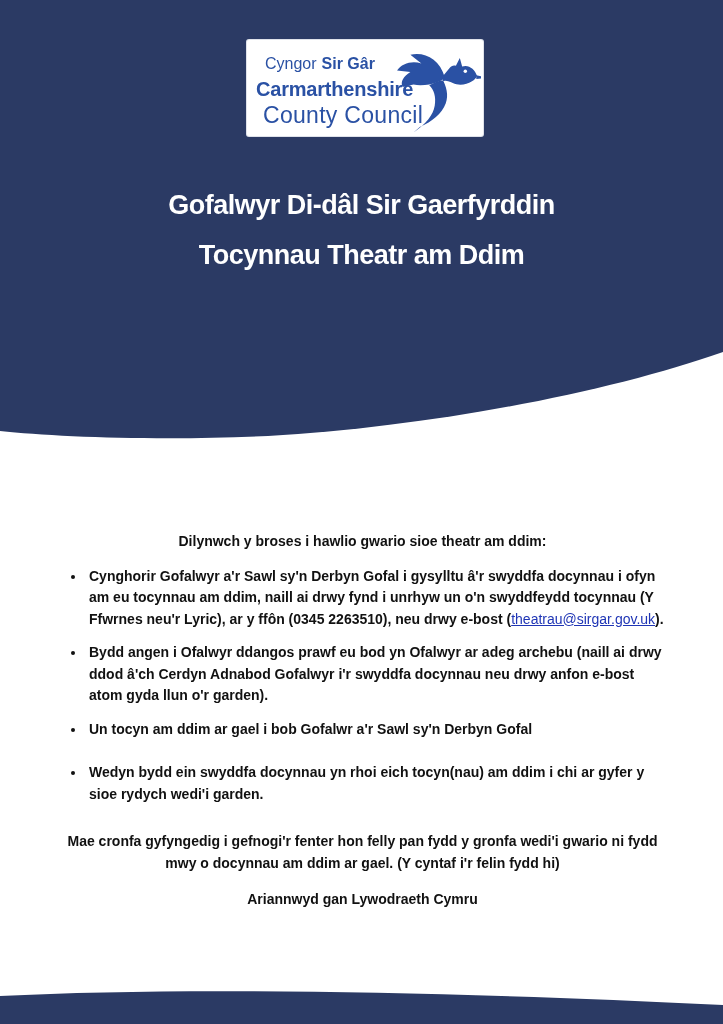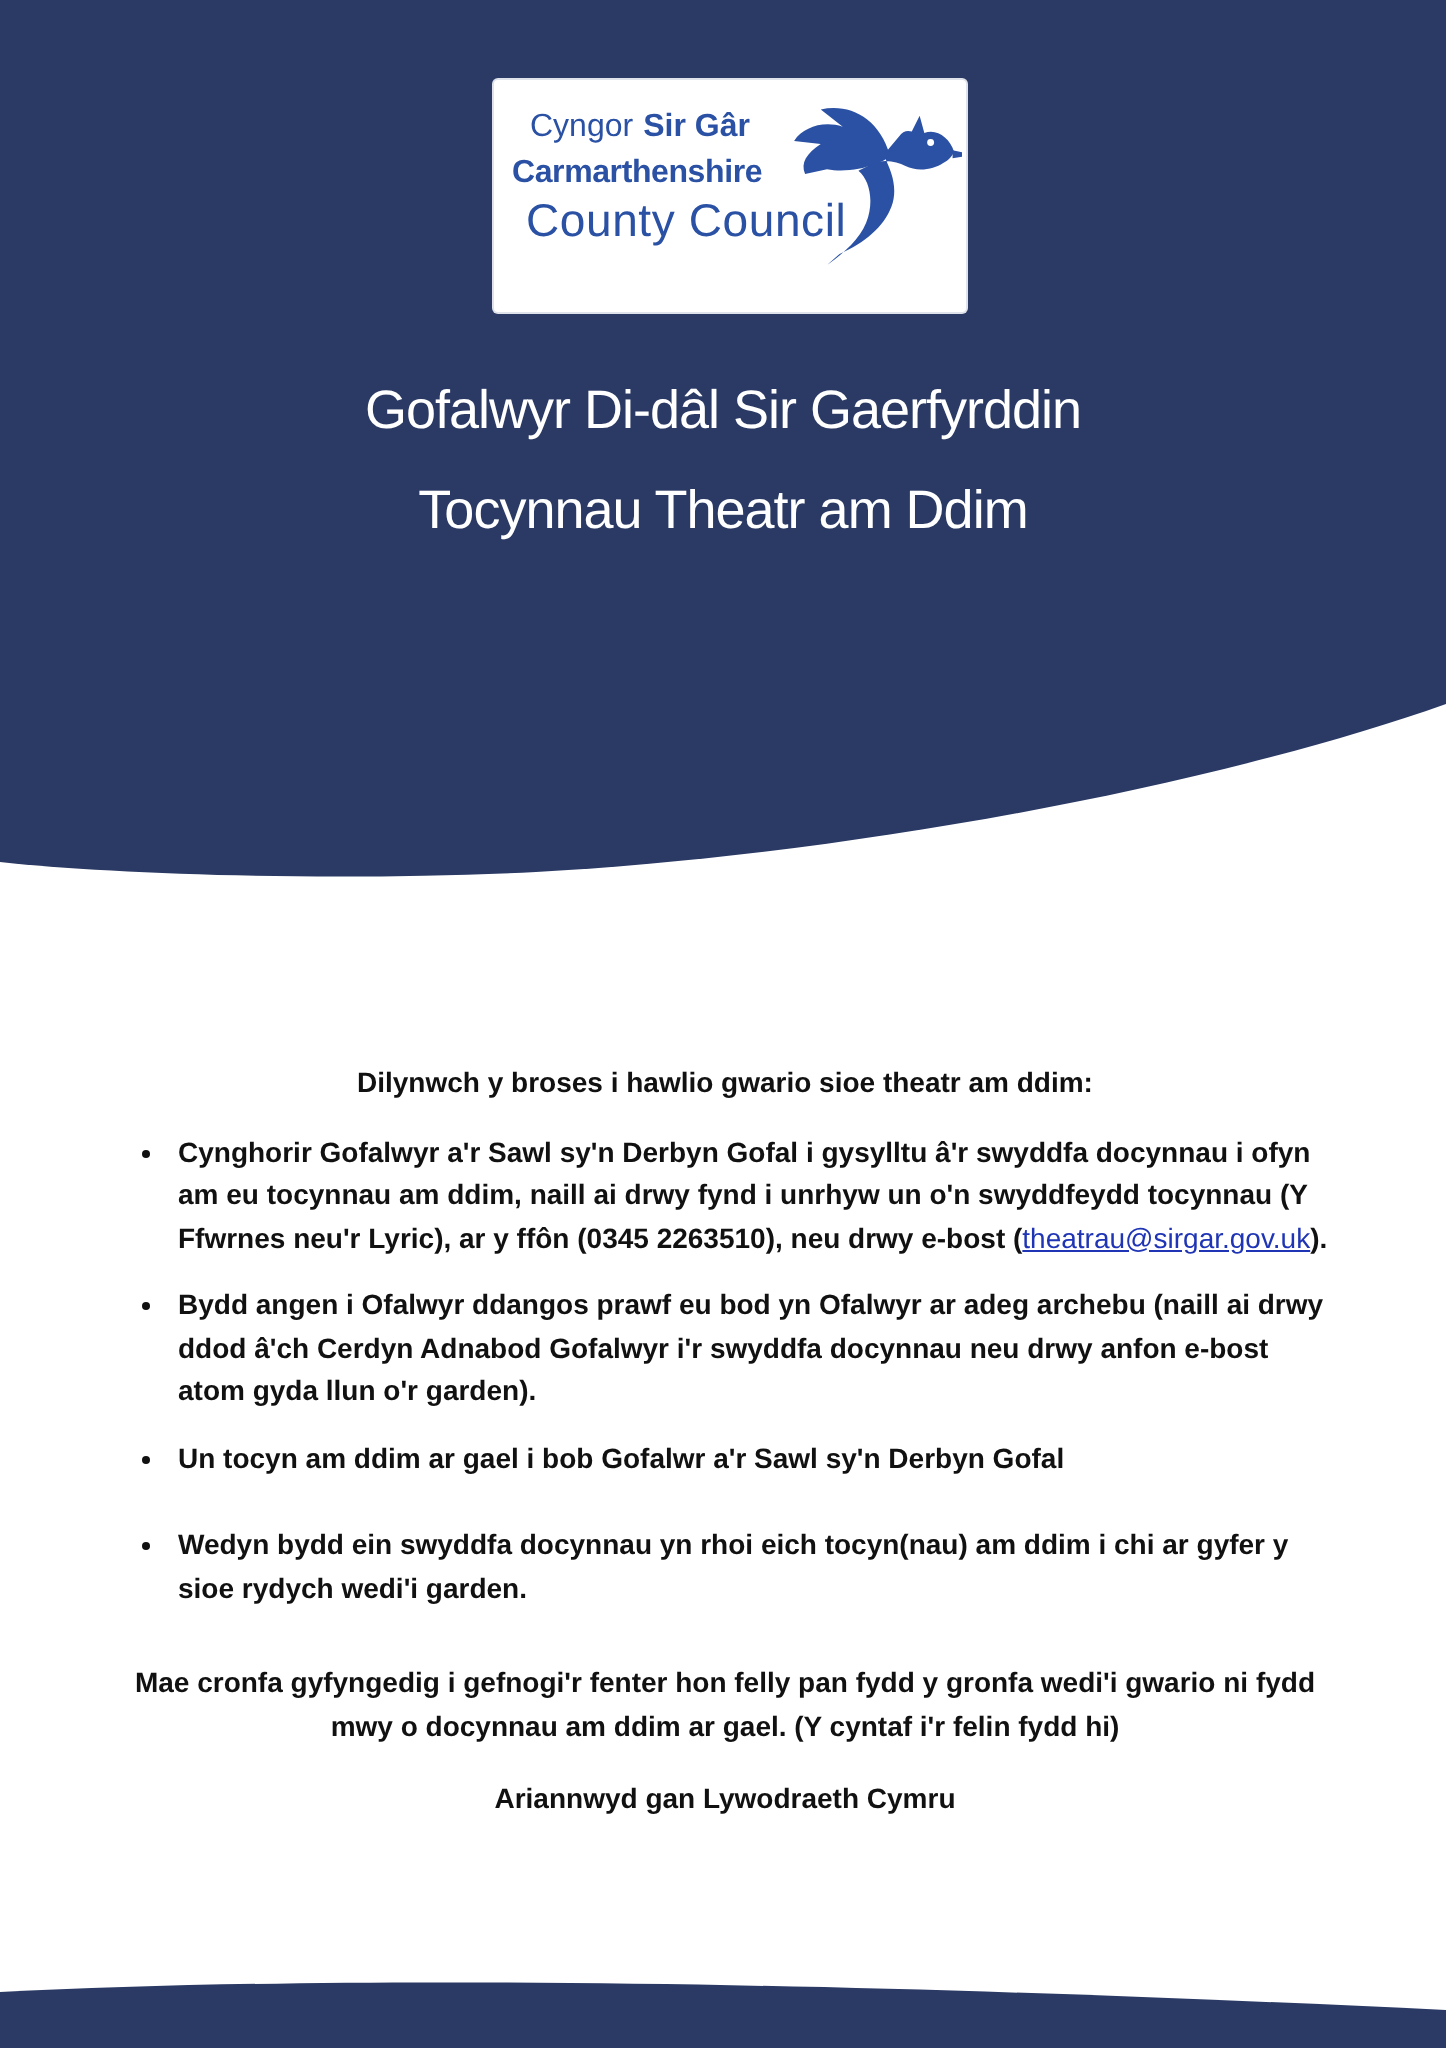--- a/index.html
+++ b/index.html
@@ -5,34 +5,34 @@
   html,body{margin:0;padding:0;}
   body{
     width:723px;height:1024px;position:relative;overflow:hidden;
     background:#ffffff;
     font-family:"Liberation Sans", sans-serif;
   }
   .hero-svg{position:absolute;top:0;left:0;display:block;}
   .footer-svg{position:absolute;bottom:0;left:0;display:block;}
 
   .logo-box{
-    position:absolute;left:247px;top:40px;width:236px;height:116px;
+    position:absolute;left:247px;top:40px;width:236px;height:96px;
     background:#ffffff;border-radius:2px;box-shadow:0 0 0 1px #dfe2ea;
   }
   .logo-text{position:absolute;left:9px;top:15px;color:#2a51a4;white-space:nowrap;}
   .logo-l1{font-size:16px;font-weight:normal;margin:0 0 5px 9px;}
   .logo-l1 .bold{font-weight:bold;}
   .logo-l1 .pref{margin-right:5px;}
-  .logo-l2{font-size:16px;font-weight:bold;margin:0;letter-spacing:-0.2px;}
+  .logo-l2{font-size:20px;font-weight:bold;margin:0;letter-spacing:-0.2px;}
   .logo-l3{font-size:23px;font-weight:normal;margin:1px 0 0 7px;letter-spacing:0.3px;}
   .dragon{position:absolute;right:2px;top:4px;}
 
   .page-title{
     position:absolute;left:0;width:723px;text-align:center;
-    color:#ffffff;font-weight:normal;font-size:27px;letter-spacing:-0.5px;
+    color:#ffffff;font-weight:bold;font-size:27px;letter-spacing:-0.5px;
   }
   .t1{top:190px;}
   .t2{top:240px;}
 
   .content{
     position:absolute;left:57px;top:501px;width:611px;
     color:#111111;font-weight:bold;font-size:14px;line-height:21.5px;
   }
   .content p{margin:0;}
   .intro{text-align:center;}

